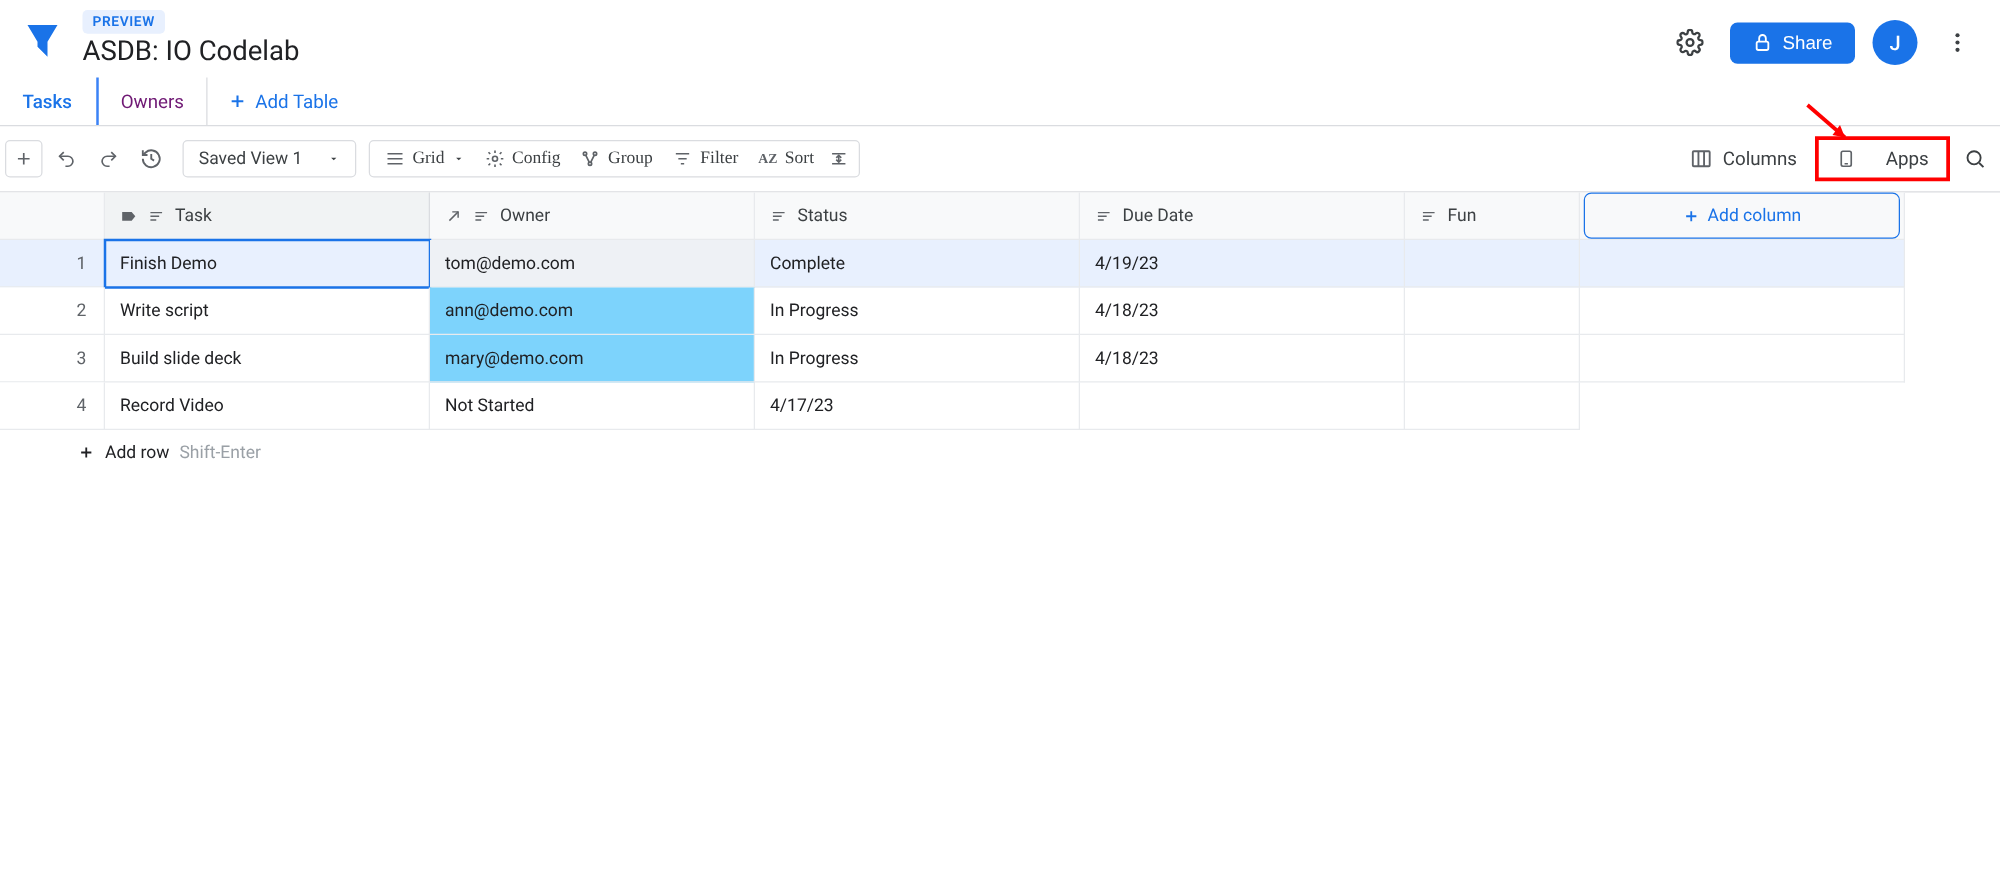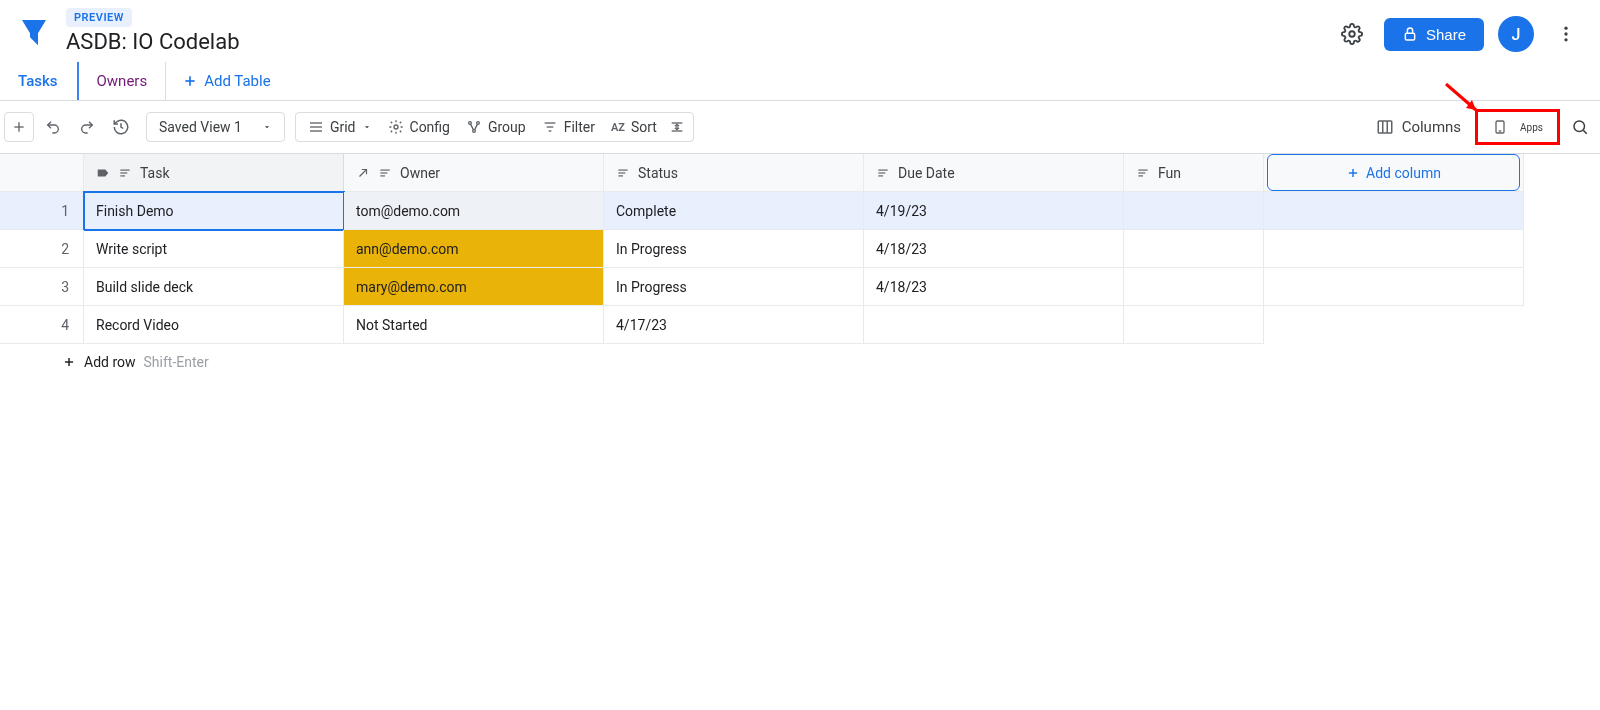--- a/index.html
+++ b/index.html
@@ -24,38 +24,38 @@
     .tab.active-blue { color: #1a73e8; font-weight: 500; }
     .tab.owners { color: #701a75; border-right: 1px solid #dadce0; border-left: 2px solid #3b82f6; }
     .add-table-btn { color: #1a73e8; font-size: 15px; padding: 10px 16px; cursor: pointer; display: inline-flex; align-items: center; gap: 6px; }
     
     
     .toolbar { display: flex; align-items: center; padding: 8px 4px; gap: 6px; border-bottom: 1px solid #dadce0; }
     .tb-group-left { display: flex; align-items: center; gap: 4px; }
     .tb-icon-btn { width: 30px; height: 30px; display: flex; align-items: center; justify-content: center; border-radius: 4px; cursor: pointer; color: #5f6368; }
     .tb-icon-btn.boxed { border: 1px solid #dadce0; }
     .saved-view { border: 1px solid #dadce0; border-radius: 4px; padding: 6px 12px; display: inline-flex; align-items: center; gap: 20px; cursor: pointer; color: #3c4043; font-size: 14px; margin-left: 4px; }
-    .tb-segment { display: inline-flex; align-items: center; gap: 6px; padding: 6px 8px; cursor: pointer; color: #3c4043; font-size: 14px; }
+    .tb-segment { display: inline-flex; align-items: center; gap: 6px; padding: 6px 8px; cursor: pointer; color: #3c4043; font-size: 14px; font-family: Liberation Serif, serif; }
     .segments-box { border: 1px solid #dadce0; border-radius: 4px; display: inline-flex; align-items: center; padding: 0 4px; margin-left: 4px; }
     .toolbar-right { margin-left: auto; display: flex; align-items: center; gap: 4px; }
     .columns-btn { display: inline-flex; align-items: center; gap: 8px; padding: 6px 10px; cursor: pointer; color: #3c4043; font-size: 15px; }
-    .apps-btn { display: inline-flex; align-items: center; gap: 12px; padding: 6px 14px; cursor: pointer; color: #3c4043; font-size: 10px; border: 3px solid #ff0000; }
+    .apps-btn { display: inline-flex; align-items: center; gap: 24px; padding: 6px 14px; cursor: pointer; color: #3c4043; font-size: 15px; border: 3px solid #ff0000; }
     .search-btn { width: 32px; height: 32px; display: flex; align-items: center; justify-content: center; cursor: pointer; color: #3c4043; }
     .annotation-arrow { position: absolute; right: 112px; top: 78px; pointer-events: none; }
     
     
     .table-wrap { position: relative; }
     .table { display: grid; grid-template-columns: 84px 260px 260px 260px 260px 140px 260px; width: fit-content; }
     .th, .td { border-right: 1px solid #e8eaed; border-bottom: 1px solid #e8eaed; padding: 2px 12px; display: flex; align-items: center; font-size: 14px; min-height: 38px; }
     .th { background: #f8f9fa; color: #3c4043; font-weight: 400; gap: 8px; }
     .th.task-col { background: #f1f3f4; border-right: 1px solid #dadce0; }
     .rownum-head { background: #f8f9fa; border-right: 1px solid #e8eaed; border-bottom: 1px solid #e8eaed; }
     .rownum { background: #fff; color: #5f6368; justify-content: flex-end; padding-right: 14px; }
     .cell-selected { outline: 2px solid #1a73e8; outline-offset: -1px; background: #e8f0fe; }
-    .pill-cell { background: #eab308; }
+    .pill-cell { background: #7dd3fc; }
     .add-col-th { padding: 0; }
     .add-col-btn { width: 100%; height: 100%; border: 1.5px solid #1a73e8; color: #1a73e8; border-radius: 6px; display: flex; align-items: center; justify-content: center; gap: 6px; cursor: pointer; font-size: 14px; margin: 3px; }
     .add-row { padding: 10px 12px; display: flex; align-items: center; gap: 8px; color: #202124; cursor: pointer; font-size: 14px; margin-left: 50px; }
     .add-row-hint { color: #9aa0a6; }
     .header-icon { color: #5f6368; display: inline-flex; }
     
     svg { display: block; }
   </style>
 </head>
 <body>

